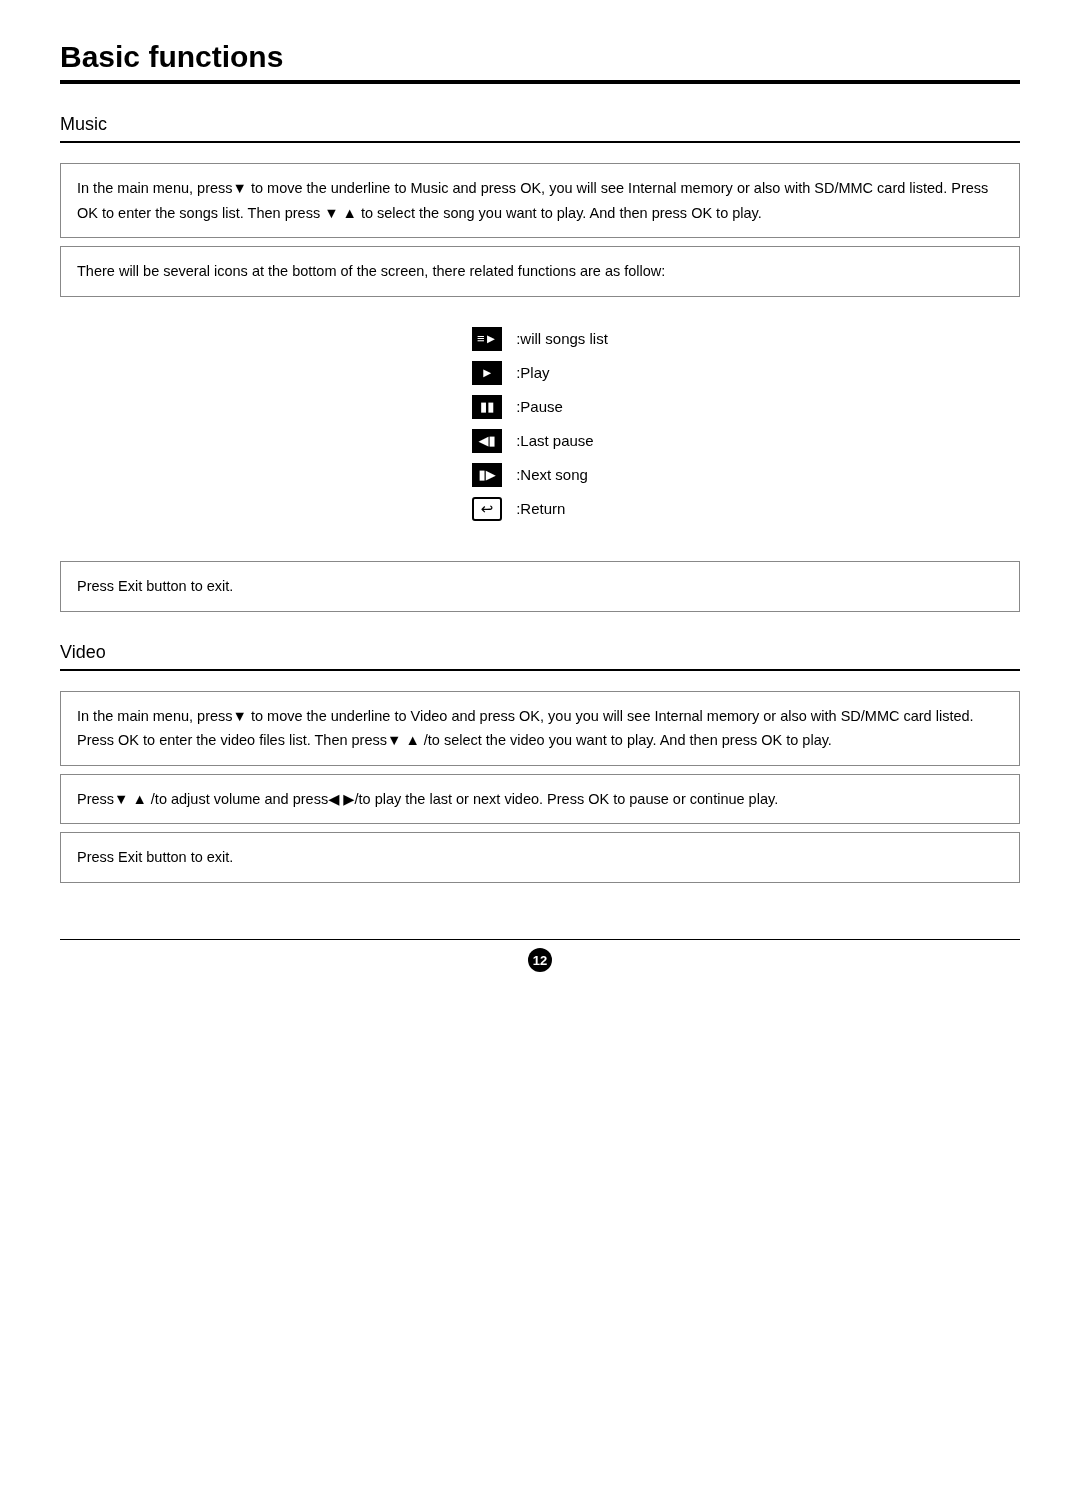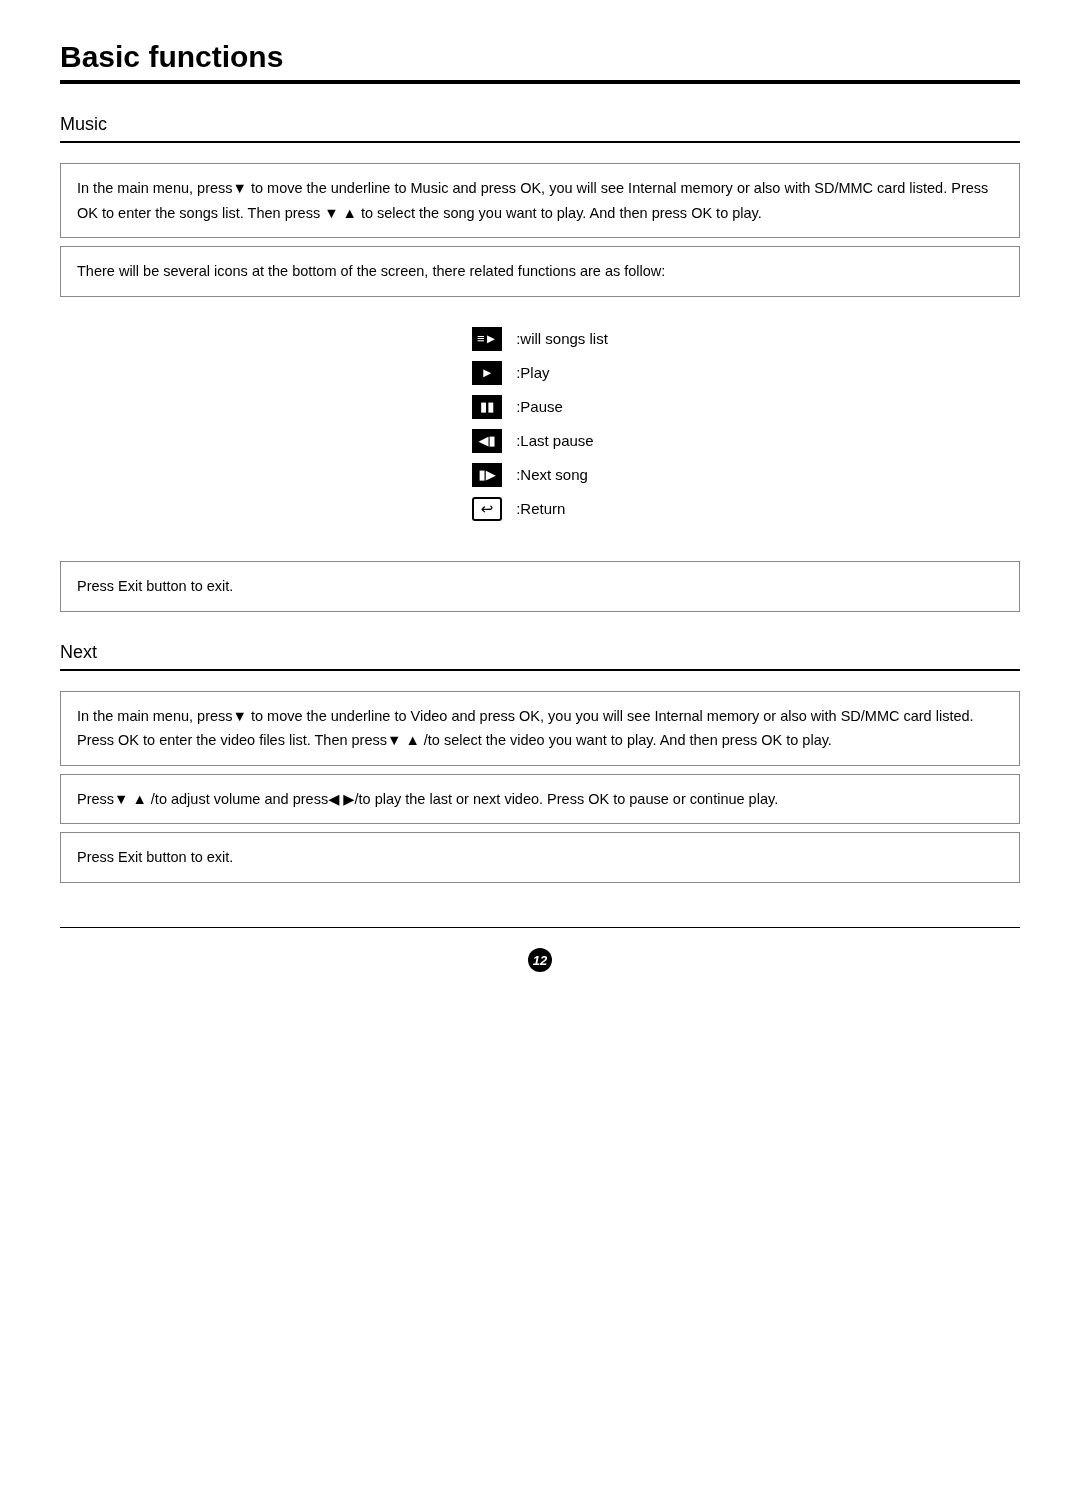--- a/index.html
+++ b/index.html
@@ -92,27 +92,26 @@
       align-items: center;
       justify-content: center;
       margin-right: 14px;
       font-size: 13px;
       flex-shrink: 0;
       border-radius: 3px;
     }
 
     .page-footer {
       border-top: 1px solid #000;
-      margin-top: 44px;
-      padding-top: 20px;
+      margin-top: 56px;
+      padding-top: 8px;
       display: flex;
       align-items: center;
       justify-content: center;
       position: relative;
-      font-style: italic;
     }
 
     .page-number {
       background: #000;
       color: #fff;
       border-radius: 50%;
       width: 24px;
       height: 24px;
       display: inline-flex;
       align-items: center;
@@ -174,21 +173,21 @@
     </li>
   </ul>
 </div>
 
 <div class="text-box">
   <span>Press Exit  button to exit.</span>
 </div>
 
 <div class="section-gap"></div>
 
-<h2 class="section-title">Next</h2>
+<h2 class="section-title">Video</h2>
 <div class="section-underline"></div>
 
 <div class="text-box">
   <span>In the main menu, press▼ to move the underline to Video  and press OK, you you will see Internal memory or also with SD/MMC card listed. Press OK to enter the video files list. Then press▼ ▲ /to select the video you want to play. And then press OK to play.</span>
 </div>
 
 <div class="text-box">
   <span>Press▼ ▲ /to adjust volume and press◀ ▶/to play the last or next video. Press OK to pause or continue play.</span>
 </div>
 

